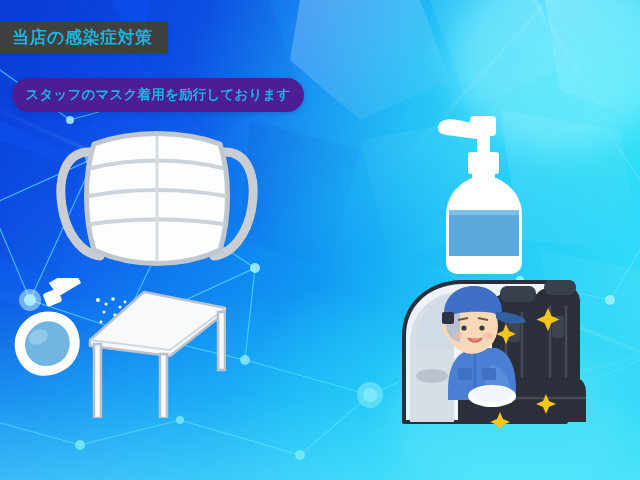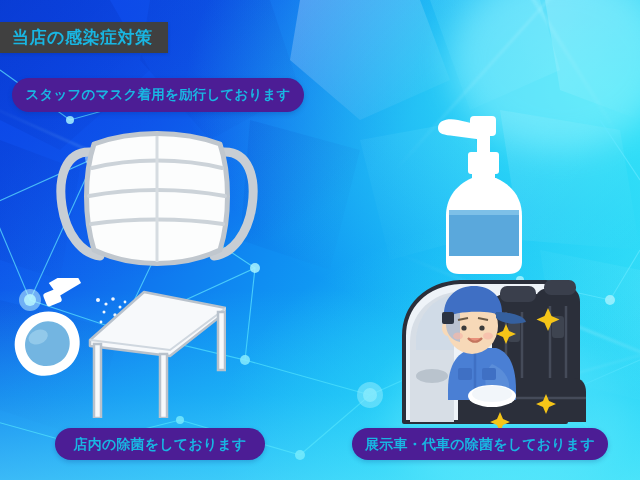--- a/index.html
+++ b/index.html
@@ -310,21 +310,15 @@
 
   <div class="title-banner" style="width: 168px;">
     <span class="title-text">当店の感染症対策</span>
   </div>
 
   <div id="pill-mask" class="pill">
     <span style="font-size: 13.5px;">スタッフのマスク着用を励行しております</span>
   </div>
 
 
-  <div id="pill-store" class="pill">
-    <span>店内の除菌をしております</span>
-  </div>
-
-  <div id="pill-car" class="pill">
-    <span>展示車・代車の除菌をしております</span>
-  </div>
+
 
 </div>
 
 </body></html>

